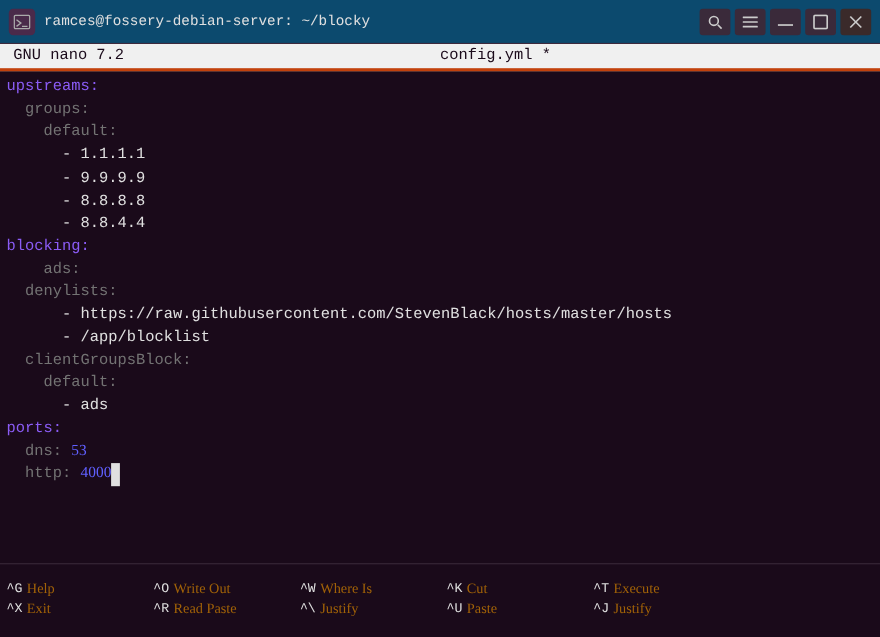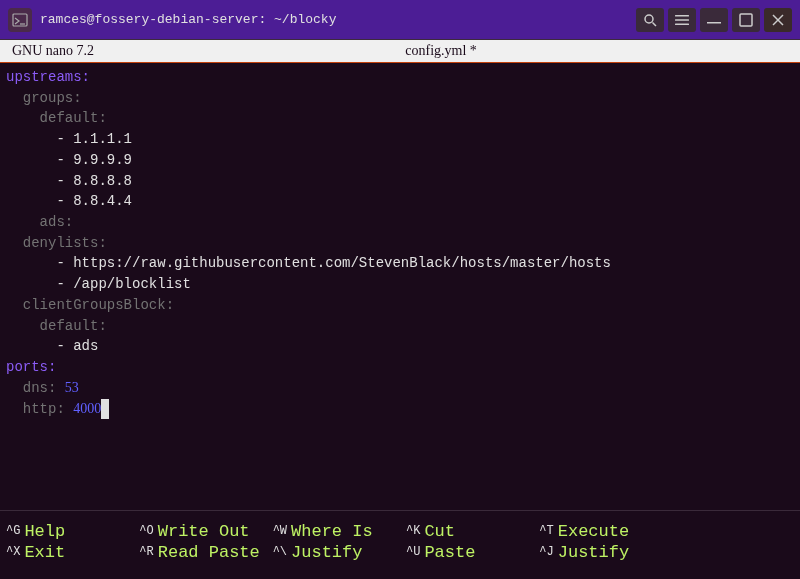--- a/index.html
+++ b/index.html
@@ -7,21 +7,21 @@
       width: 800px;
       height: 579px;
       background: #1a0a1a;
       font-family: 'Courier New', Courier, monospace;
       font-size: 14px;
       overflow: hidden;
     }
 
     
     .titlebar {
-      background: #4c1d95;
+      background: #0c4a6e;
       display: flex;
       align-items: center;
       justify-content: space-between;
       padding: 0 8px;
       height: 40px;
       border-bottom: 1px solid #3d2a3d;
     }
     .titlebar-left {
       display: flex;
       align-items: center;
@@ -63,25 +63,25 @@
     }
     .titlebar-btn.close { background: #3a2a2a; }
 
     
     .nano-header {
       background: #f0f0f0;
       color: #1a0a1a;
       text-align: center;
       padding: 2px 0;
       font-size: 14px;
-      font-family: Liberation Serif, serif;
+      font-family: Liberation Mono, monospace;
       display: flex;
       justify-content: space-between;
       padding: 3px 12px;
-      border-bottom: 1px solid #c2410c;
+      border-bottom: 3px solid #c2410c;
     }
     .nano-header-version {
       color: #1a0a1a;
     }
     .nano-header-filename {
       color: #1a0a1a;
       font-weight: normal;
       text-align: right;
     }
 
@@ -120,23 +120,23 @@
       display: grid;
       grid-template-columns: repeat(6, 1fr);
       height: 62px;
     }
     .shortcut-key-symbol {
       color: #e0e0e0;
       font-size: 12px;
       font-family: 'Courier New', Courier, monospace;
     }
     .shortcut-label {
-      color: #bef264;
-      font-family: Liberation Mono, monospace;
-      font-size: 17px;
+      color: #a16207;
+      font-family: Liberation Serif, serif;
+      font-size: 13px;
       white-space: nowrap;
     }
     .sc-col {
       display: flex;
       flex-direction: column;
       justify-content: center;
       gap: 2px;
     }
     .sc-row {
       display: flex;
@@ -203,20 +203,21 @@
 
   <div class="line"><span class="c-cyan">  groups:</span></div>
 
   <div class="line"><span class="c-cyan">    default:</span></div>
 
   <div class="line"><span class="c-white">      - 1.1.1.1</span></div>
   <div class="line"><span class="c-white">      - 9.9.9.9</span></div>
   <div class="line"><span class="c-white">      - 8.8.8.8</span></div>
   <div class="line"><span class="c-white">      - 8.8.4.4</span></div>
 
+  <div class="line"><span class="c-green">blocking:</span></div>
   <div class="line"><span class="c-cyan">    ads:</span></div>
   <div class="line"><span class="c-cyan">  denylists:</span></div>
   <div class="line"><span class="c-white">      - https://raw.githubusercontent.com/StevenBlack/hosts/master/hosts</span></div>
   <div class="line"><span class="c-white">      - /app/blocklist</span></div>
   <div class="line"><span class="c-cyan">  clientGroupsBlock:</span></div>
   <div class="line"><span class="c-cyan">    default:</span></div>
   <div class="line"><span class="c-white">      - ads</span></div>
   <div class="line"><span class="c-green">ports:</span></div>
   <div class="line"><span class="c-cyan">  dns: </span><span class="c-blue">53</span></div>
   <div class="line"><span class="c-cyan">  http: </span><span class="c-blue">4000</span><span class="cursor"> </span></div>

